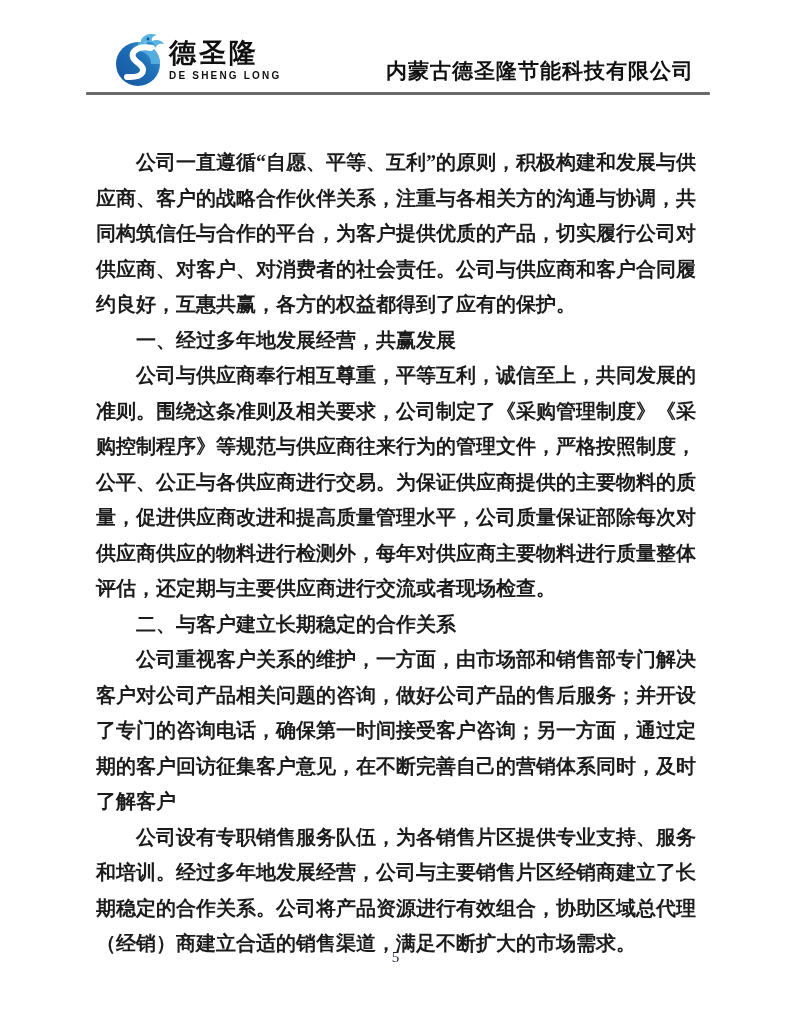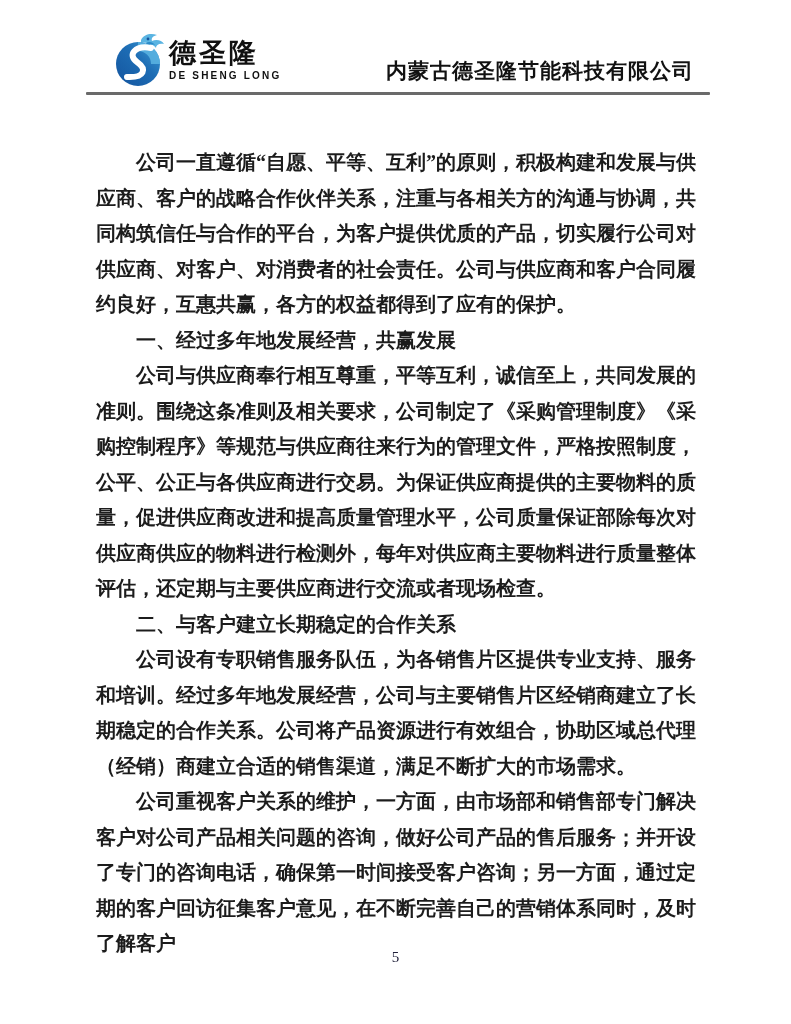--- a/index.html
+++ b/index.html
@@ -141,19 +141,19 @@
 
   <div class="header-rule"></div>
 
 
   <div class="body-text">
 
   <p class="body">公司一直遵循“自愿、平等、互利”的原则，积极构建和发展与供应商、客户的战略合作伙伴关系，注重与各相关方的沟通与协调，共同构筑信任与合作的平台，为客户提供优质的产品，切实履行公司对供应商、对客户、对消费者的社会责任。公司与供应商和客户合同履约良好，互惠共赢，各方的权益都得到了应有的保护。</p>
       <p class="subheading">一、经过多年地发展经营，共赢发展</p>
       <p class="body">公司与供应商奉行相互尊重，平等互利，诚信至上，共同发展的准则。围绕这条准则及相关要求，公司制定了《采购管理制度》《采购控制程序》等规范与供应商往来行为的管理文件，严格按照制度，公平、公正与各供应商进行交易。为保证供应商提供的主要物料的质量，促进供应商改进和提高质量管理水平，公司质量保证部除每次对供应商供应的物料进行检测外，每年对供应商主要物料进行质量整体评估，还定期与主要供应商进行交流或者现场检查。</p>
       <p class="subheading">二、与客户建立长期稳定的合作关系</p>
+      <p class="body">公司重视客户关系的维护，一方面，由市场部和销售部专门解决客户对公司产品相关问题的咨询，做好公司产品的售后服务；并开设了专门的咨询电话，确保第一时间接受客户咨询；另一方面，通过定期的客户回访征集客户意见，在不断完善自己的营销体系同时，及时了解客户</p>
       <p class="body">公司设有专职销售服务队伍，为各销售片区提供专业支持、服务和培训。经过多年地发展经营，公司与主要销售片区经销商建立了长期稳定的合作关系。公司将产品资源进行有效组合，协助区域总代理（经销）商建立合适的销售渠道，满足不断扩大的市场需求。</p>
-      <p class="body">公司重视客户关系的维护，一方面，由市场部和销售部专门解决客户对公司产品相关问题的咨询，做好公司产品的售后服务；并开设了专门的咨询电话，确保第一时间接受客户咨询；另一方面，通过定期的客户回访征集客户意见，在不断完善自己的营销体系同时，及时了解客户</p>
     </div>
 
   <div class="page-number">5</div>
 
 </div>
 
 </body></html>

